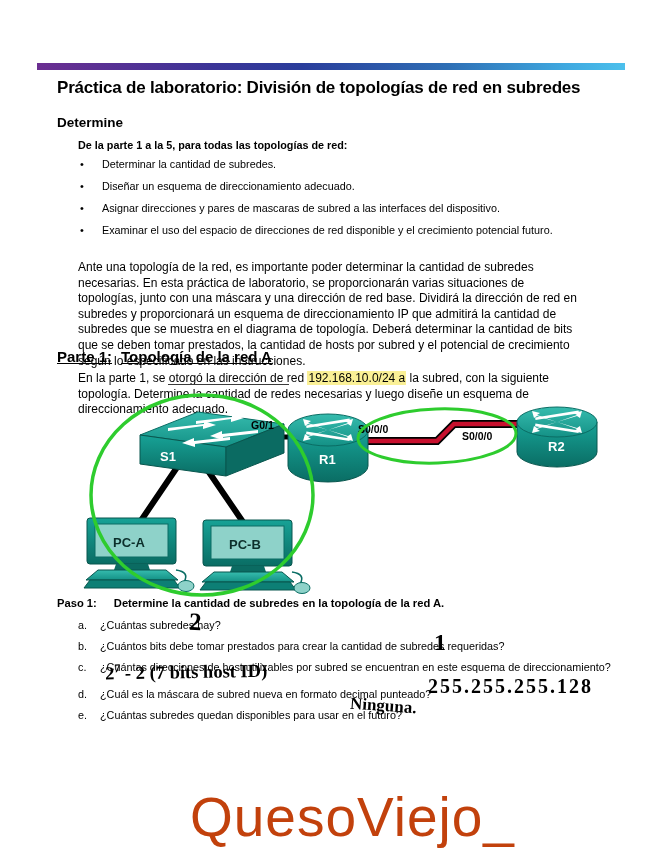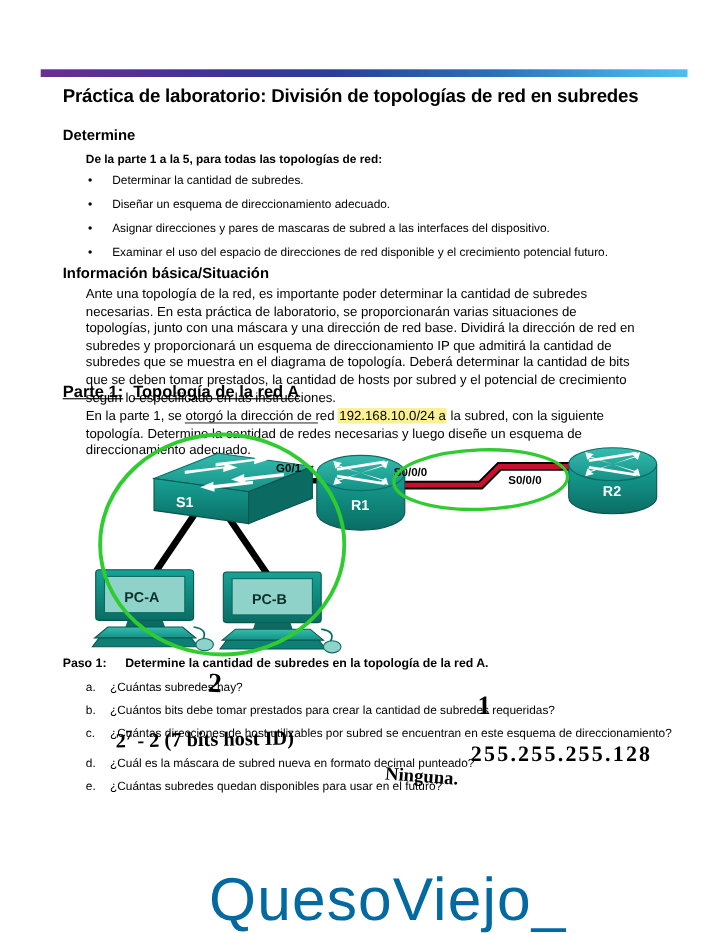--- a/index.html
+++ b/index.html
@@ -23,21 +23,21 @@
   .h-paso .gap{display:inline-block;width:17px;}
   .question{left:78px;width:540px;font-size:10.8px;}
   .q-letter{display:inline-block;width:22px;}
   .hand{font-family:cursive;color:#000;white-space:nowrap;}
   .hand-a{left:189px;top:608px;font-size:25px;font-weight:bold;transform:rotate(2deg);}
   .hand-b{left:434px;top:629px;font-size:24px;font-weight:bold;}
   .hand-c{left:105px;top:660px;font-size:18.5px;font-weight:600;transform:rotate(-1deg);}
   .hand-c sup{font-size:12px;}
   .hand-d{left:428px;top:675px;font-size:20px;font-weight:600;letter-spacing:2px;}
   .hand-e{left:350px;top:696px;font-size:17px;font-weight:600;transform:rotate(4deg);}
-  .watermark{left:190px;top:790px;font-size:55px;color:#0369a1;letter-spacing:1px;line-height:1;}
+  .watermark{left:190px;top:790px;font-size:55px;color:#c2410c;letter-spacing:1px;line-height:1;}
   svg{overflow:visible;}
   .dev-label{font-family:"Liberation Sans",sans-serif;font-weight:bold;fill:#ffffff;font-size:13px;}
   .pc-label{font-family:"Liberation Sans",sans-serif;font-weight:bold;fill:#0c2f2b;font-size:13px;}
   .if-label{font-family:"Liberation Sans",sans-serif;font-weight:bold;fill:#000;font-size:10.5px;}
 </style>
 </head>
 <body>
 
 <div class="page">
 
@@ -54,21 +54,20 @@
   <div class="abs bullet-row" style="top:180px;">
     <span class="bullet-dot">•</span><span>Diseñar un esquema de direccionamiento adecuado.</span>
   </div>
   <div class="abs bullet-row" style="top:202px;">
     <span class="bullet-dot">•</span><span>Asignar direcciones y pares de mascaras de subred a las interfaces del dispositivo.</span>
   </div>
   <div class="abs bullet-row" style="top:224px;">
     <span class="bullet-dot">•</span><span>Examinar el uso del espacio de direcciones de red disponible y el crecimiento potencial futuro.</span>
   </div>
 
-  <h2 class="abs h2" style="top:241px;">Información básica/Situación</h2>
   <div class="abs para body-txt" style="top:260px;">Ante una topología de la red, es importante poder determinar la cantidad de subredes necesarias. En esta práctica de laboratorio, se proporcionarán varias situaciones de topologías, junto con una máscara y una dirección de red base. Dividirá la dirección de red en subredes y proporcionará un esquema de direccionamiento IP que admitirá la cantidad de subredes que se muestra en el diagrama de topología. Deberá determinar la cantidad de bits que se deben tomar prestados, la cantidad de hosts por subred y el potencial de crecimiento según lo especificado en las instrucciones.</div>
 
   <h2 class="abs h-parte" style="top:348px;"><span>Parte 1:</span><span class="gap"></span><span>Topología de la red A</span></h2>
 
   <div class="abs para body-txt" style="top:371px;"><span>En la parte 1, se otorgó la dirección de red </span><span class="hl">192.168.10.0/24 a</span><span> la subred, con la siguiente topología. Determine la cantidad de redes necesarias y luego diseñe un esquema de direccionamiento adecuado.</span></div>
   <div class="abs underline-mark"></div>
 
   <svg class="abs" style="left:0;top:390px;" width="655" height="215" viewBox="0 0 655 215">
     <defs>
       <linearGradient id="devBody" x1="0" y1="0" x2="0" y2="1">

